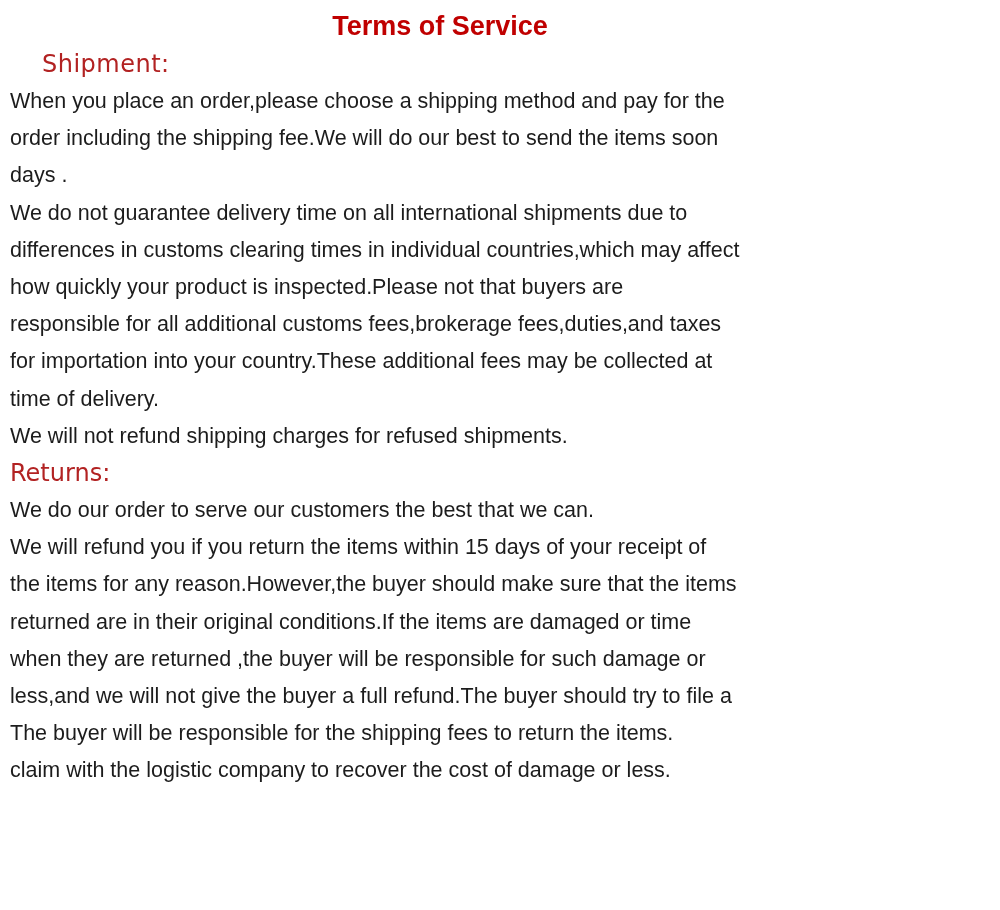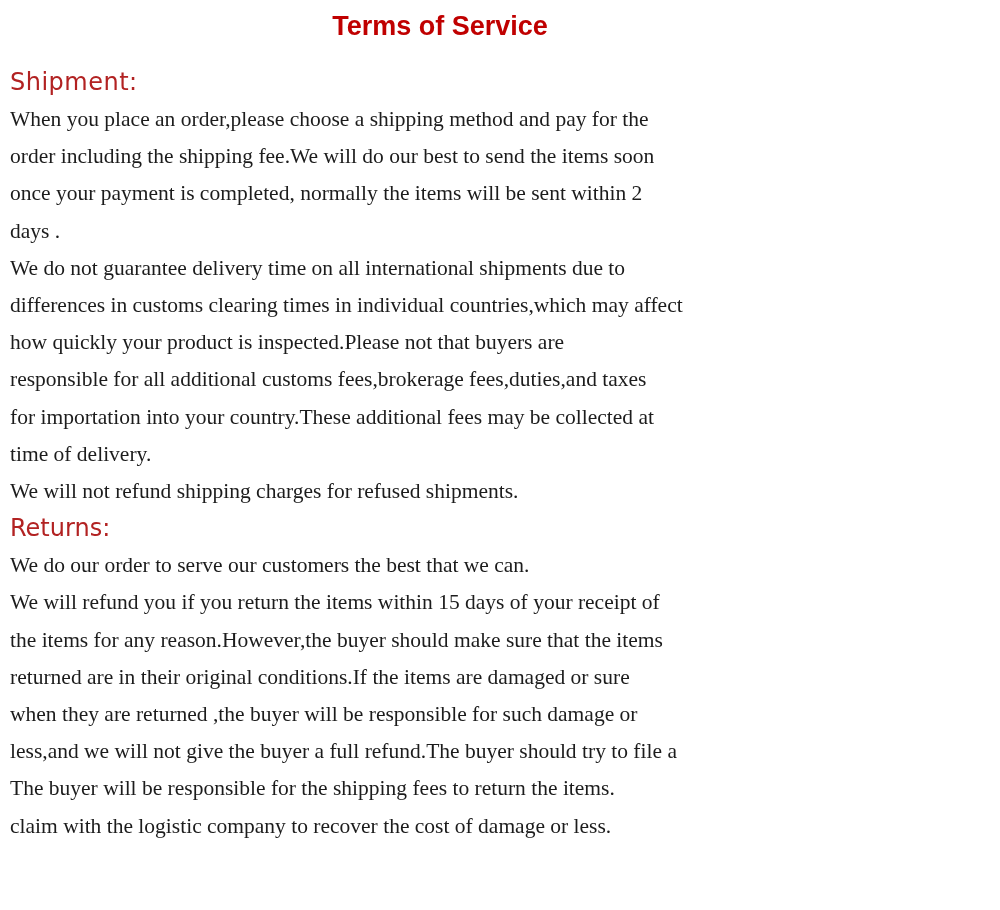--- a/index.html
+++ b/index.html
@@ -18,67 +18,67 @@
     width: 870px;
     padding: 10px 0 0 10px;
   }
   .doc-title {
     text-align: center;
     color: #c00000;
     font-weight: bold;
     font-size: 27px;
     line-height: 32px;
     font-family: "Liberation Sans", sans-serif;
-    margin: 0 0 22px 0;
+    margin: 0 0 4px 0;
   }
   .section-heading {
     color: #b22222;
     font-size: 24px;
     line-height: 37px;
     font-family: "DejaVu Sans", sans-serif;
   }
   .section-heading.script {
     
     letter-spacing: 0.5px;
+    margin-left: 32px;
   }
   .body-line {
     color: #1c1c1c;
     font-size: 21.5px;
     line-height: 37.2px;
     white-space: pre;
-    font-family: Liberation Serif, serif;
+    font-family: Liberation Sans, sans-serif;
   }
 </style>
 </head>
 <body>
 
 <div class="page">
 
   <div class="doc-title">Terms of Service</div>
 
   <div>
     <div class="section-heading script">Shipment:</div>
     <div class="body-line">When you place an order,please choose a shipping method and pay for the</div>
     <div class="body-line">order including the shipping fee.We will do our best to send the items soon</div>
-    <div class="body-line">once your payment is completed, normally the items will be sent within 2</div>
     <div class="body-line">days .</div>
     <div class="body-line">We do not guarantee delivery time on all international shipments due to</div>
     <div class="body-line">differences in customs clearing times in individual countries,which may affect</div>
     <div class="body-line">how quickly your product is inspected.Please not that buyers are</div>
     <div class="body-line">responsible for all additional customs fees,brokerage fees,duties,and taxes</div>
     <div class="body-line">for importation into your country.These additional fees may be collected at</div>
     <div class="body-line">time of delivery.</div>
     <div class="body-line">We will not refund shipping charges for refused shipments.</div>
   </div>
 
   <div>
     <div class="section-heading">Returns:</div>
     <div class="body-line">We do our order to serve our customers the best that we can.</div>
     <div class="body-line">We will refund you if you return the items within 15 days of your receipt of</div>
     <div class="body-line">the items for any reason.However,the buyer should make sure that the items</div>
-    <div class="body-line">returned are in their original conditions.If the items are damaged or sure</div>
+    <div class="body-line">returned are in their original conditions.If the items are damaged or time</div>
     <div class="body-line">when they are returned ,the buyer will be responsible for such damage or</div>
     <div class="body-line">less,and we will not give the buyer a full refund.The buyer should try to file a</div>
     <div class="body-line">The buyer will be responsible for the shipping fees to return the items.</div>
     <div class="body-line">claim with the logistic company to recover the cost of damage or less.</div>
   </div>
 
 </div>
 
 </body></html>

